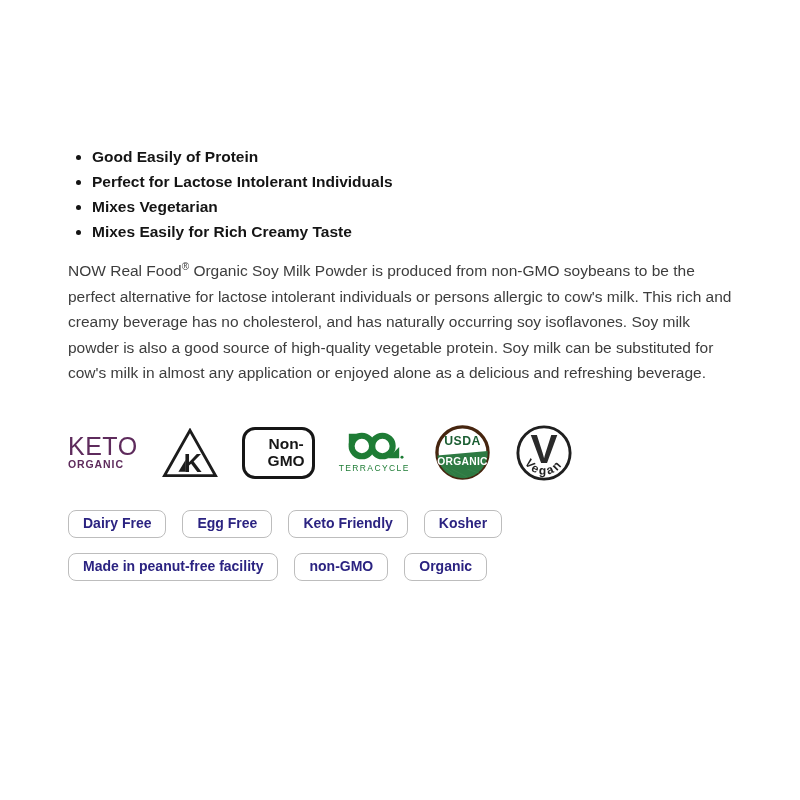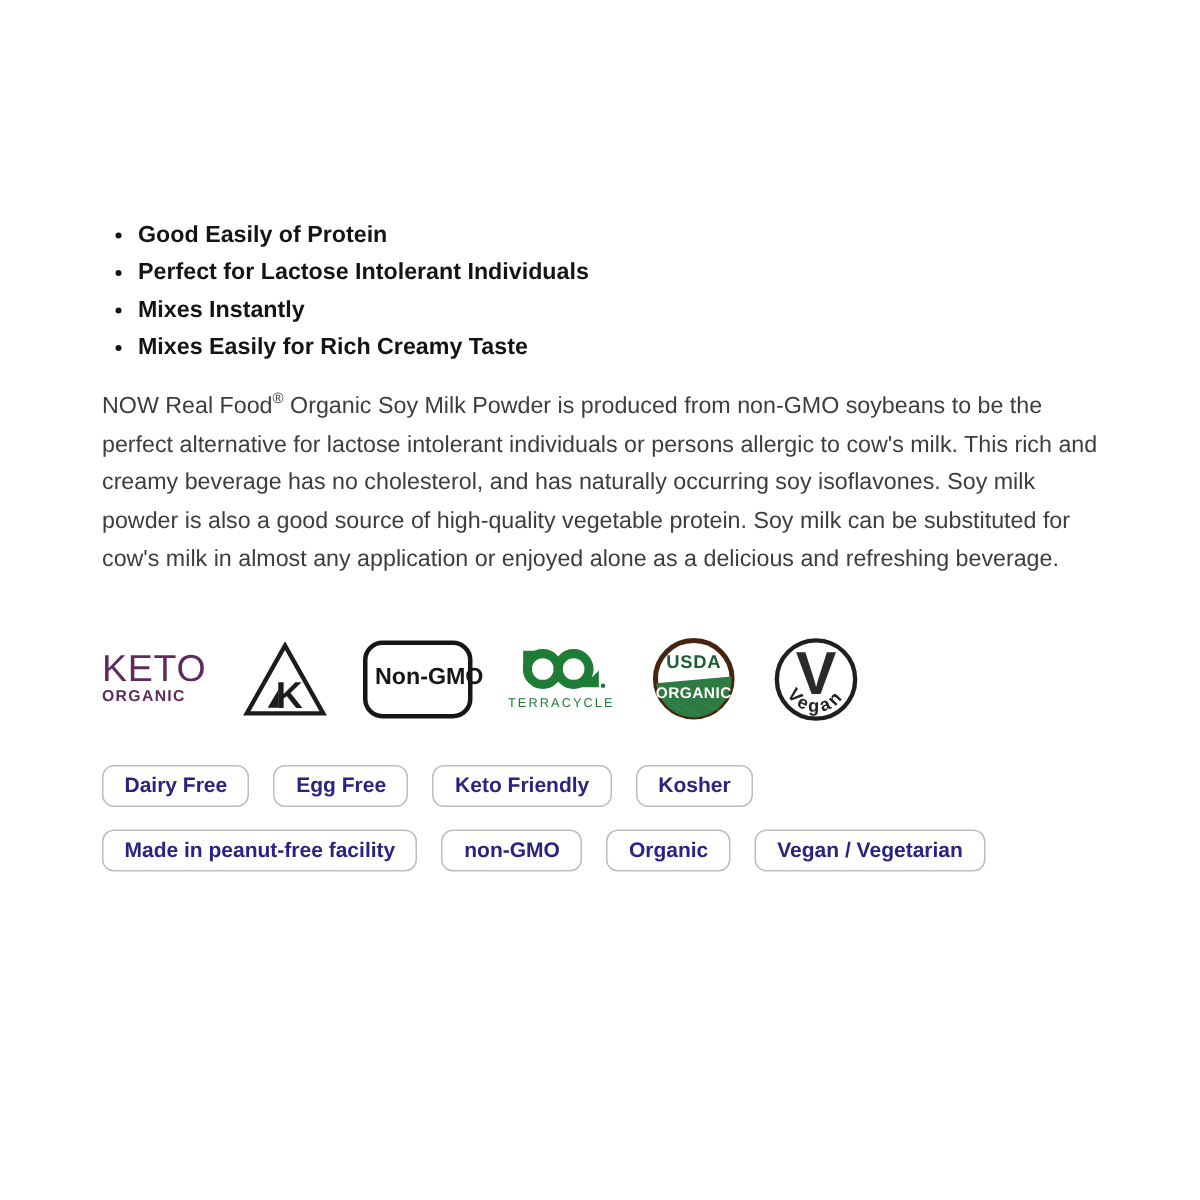--- a/index.html
+++ b/index.html
@@ -18,21 +18,21 @@
   .desc{margin:14px 0 0 0;font-size:15.5px;line-height:25.5px;color:#3d3d3d;font-weight:400;}
   .desc .reg{font-size:10px;line-height:0;}
 
   
   .badges{margin-top:36px;display:flex;align-items:center;gap:24px;height:62px;}
   .keto{color:#5e2b5c;text-align:left;}
   .keto-top{font-size:25px;line-height:23px;letter-spacing:.5px;font-weight:500;}
   .keto-bottom{font-size:10.5px;font-weight:700;letter-spacing:.9px;}
   .nongmo{
     width:51px;height:46px;border:3px solid #161616;border-radius:13px;
-    display:flex;align-items:center;justify-content:center;
+    display:flex;flex-direction:column;align-items:center;justify-content:center;
     font-weight:800;font-size:15.5px;line-height:16.5px;color:#161616;padding-left:16px;
   }
   .terra{display:flex;flex-direction:column;align-items:center;gap:3px;}
   .terra-label{font-size:8.5px;font-weight:400;letter-spacing:1.4px;color:#1e7c35;white-space:nowrap;}
 
   
   .tag-rows{margin-top:26px;}
   .tag-row{display:flex;gap:16px;}
   .tag-row + .tag-row{margin-top:15px;}
   .pill{
@@ -43,21 +43,21 @@
   }
 </style>
 </head>
 <body>
 
 <div class="page">
 
   <ul class="bullets">
     <li>Good Easily of Protein</li>
     <li>Perfect for Lactose Intolerant Individuals</li>
-    <li>Mixes Instantly</li>
+    <li>Mixes Vegetarian</li>
     <li>Mixes Easily for Rich Creamy Taste</li>
   </ul>
 
   <p class="desc"><span>NOW Real Food</span><sup class="reg">®</sup><span> Organic Soy Milk Powder is produced from non-GMO soybeans to be the perfect alternative for lactose intolerant individuals or persons allergic to cow's milk. This rich and creamy beverage has no cholesterol, and has naturally occurring soy isoflavones. Soy milk powder is also a good source of high-quality vegetable protein. Soy milk can be substituted for cow's milk in almost any application or enjoyed alone as a delicious and refreshing beverage.</span></p>
 
   <div class="badges">
 
     <div class="keto">
       <div class="keto-top">KETO</div>
       <div class="keto-bottom">ORGANIC</div>
@@ -110,17 +110,16 @@
     <div class="tag-row">
       <span class="pill">Dairy Free</span>
       <span class="pill">Egg Free</span>
       <span class="pill">Keto Friendly</span>
       <span class="pill">Kosher</span>
     </div>
     <div class="tag-row">
       <span class="pill">Made in peanut-free facility</span>
       <span class="pill">non-GMO</span>
       <span class="pill">Organic</span>
-      <span class="pill">Vegan / Vegetarian</span>
     </div>
   </div>
 
 </div>
 
 </body></html>

